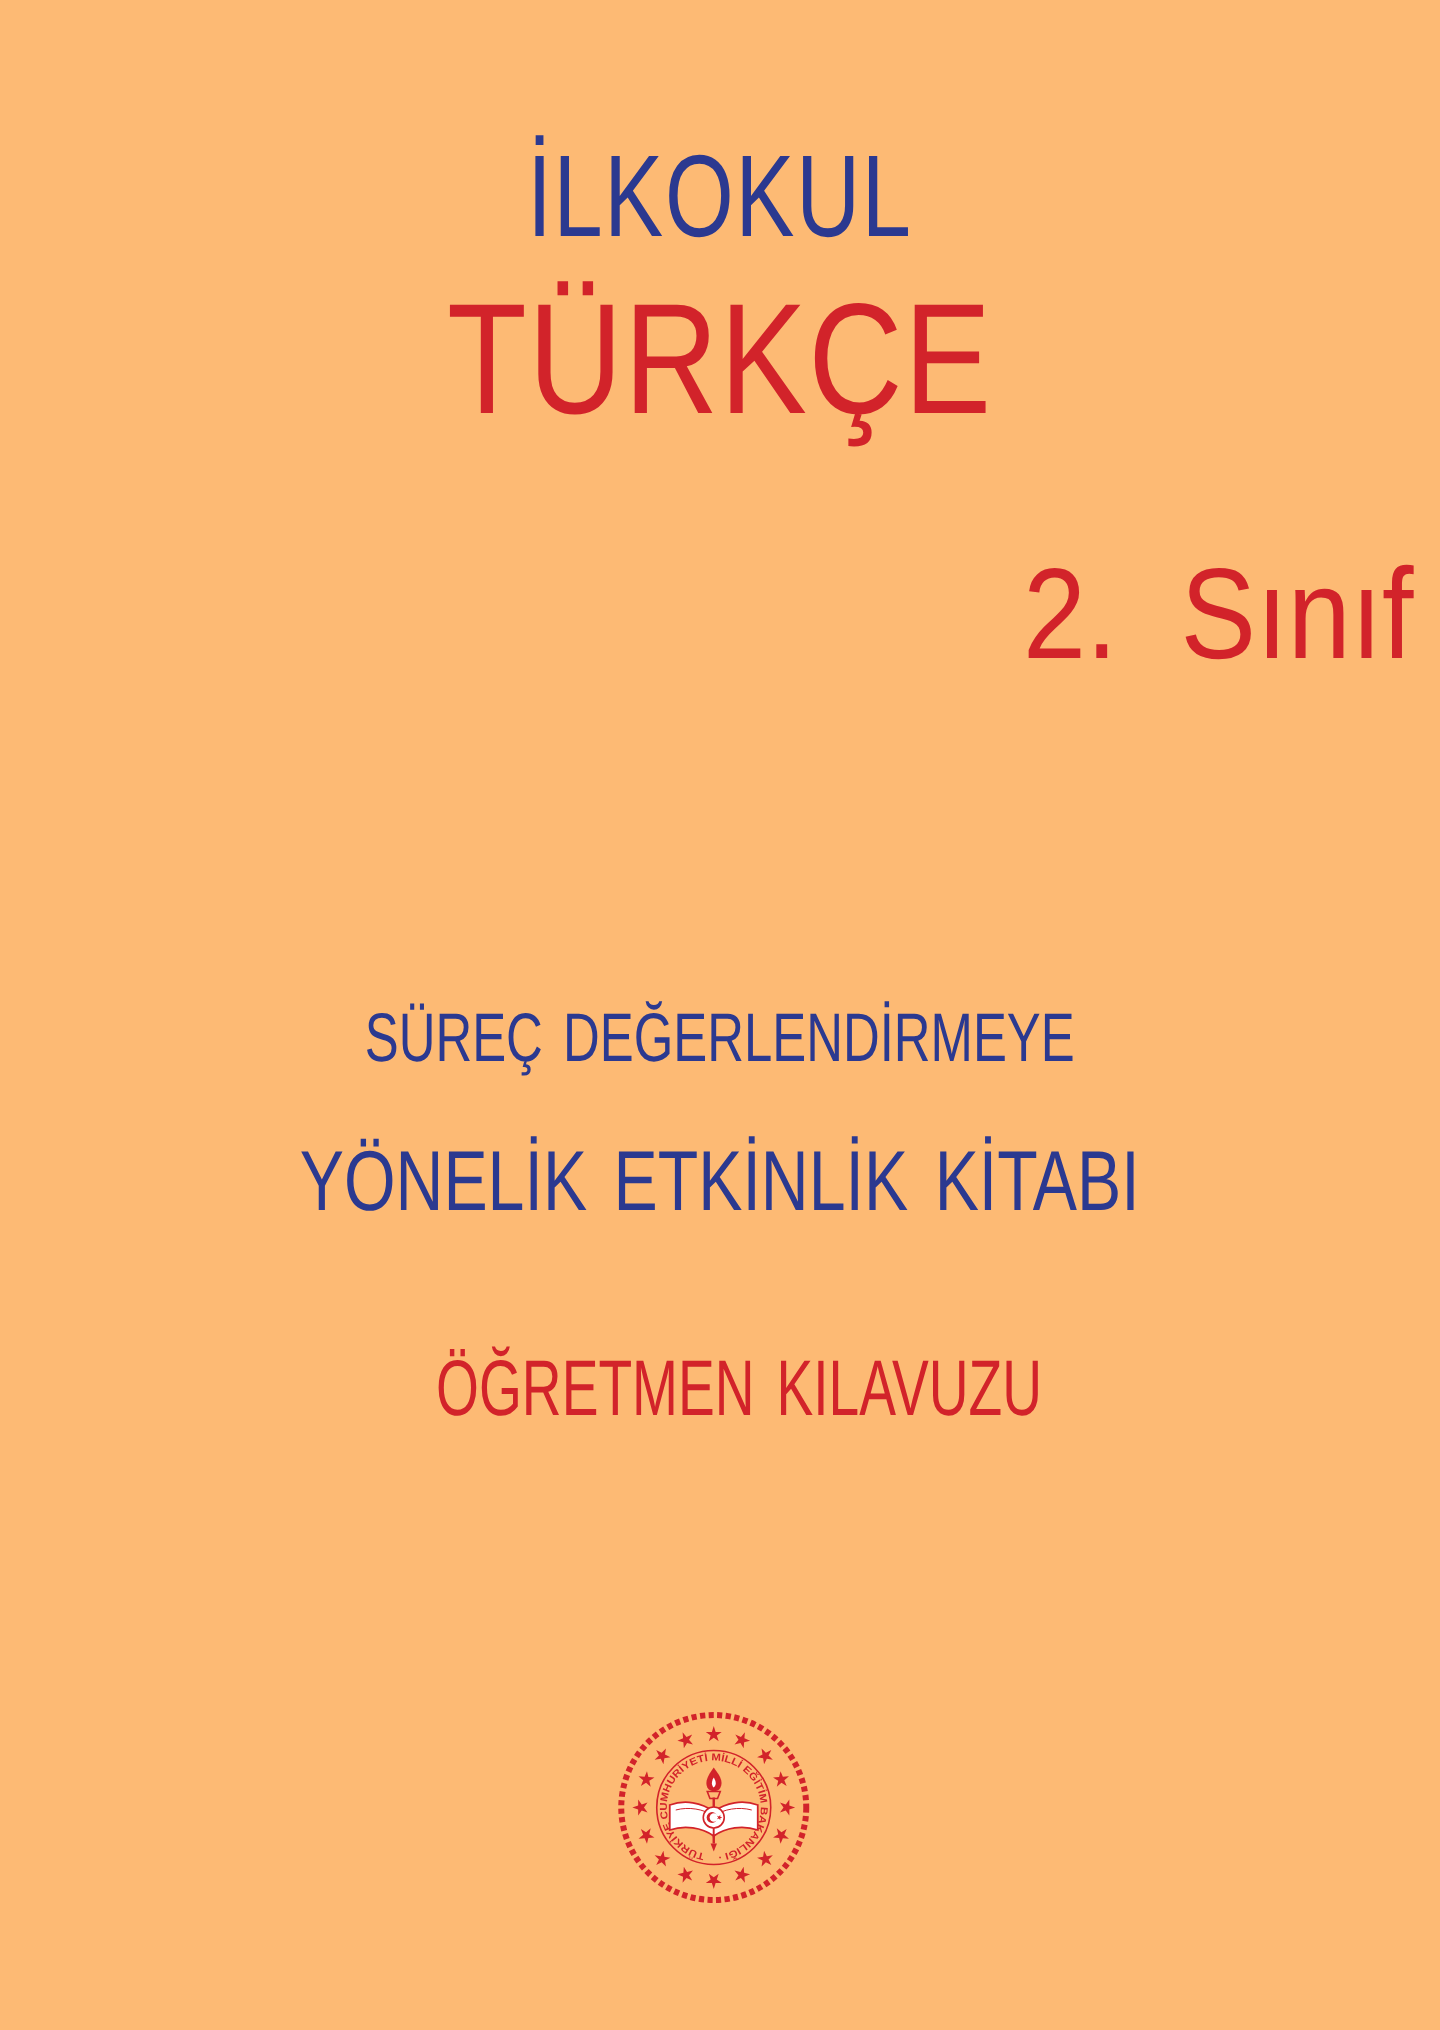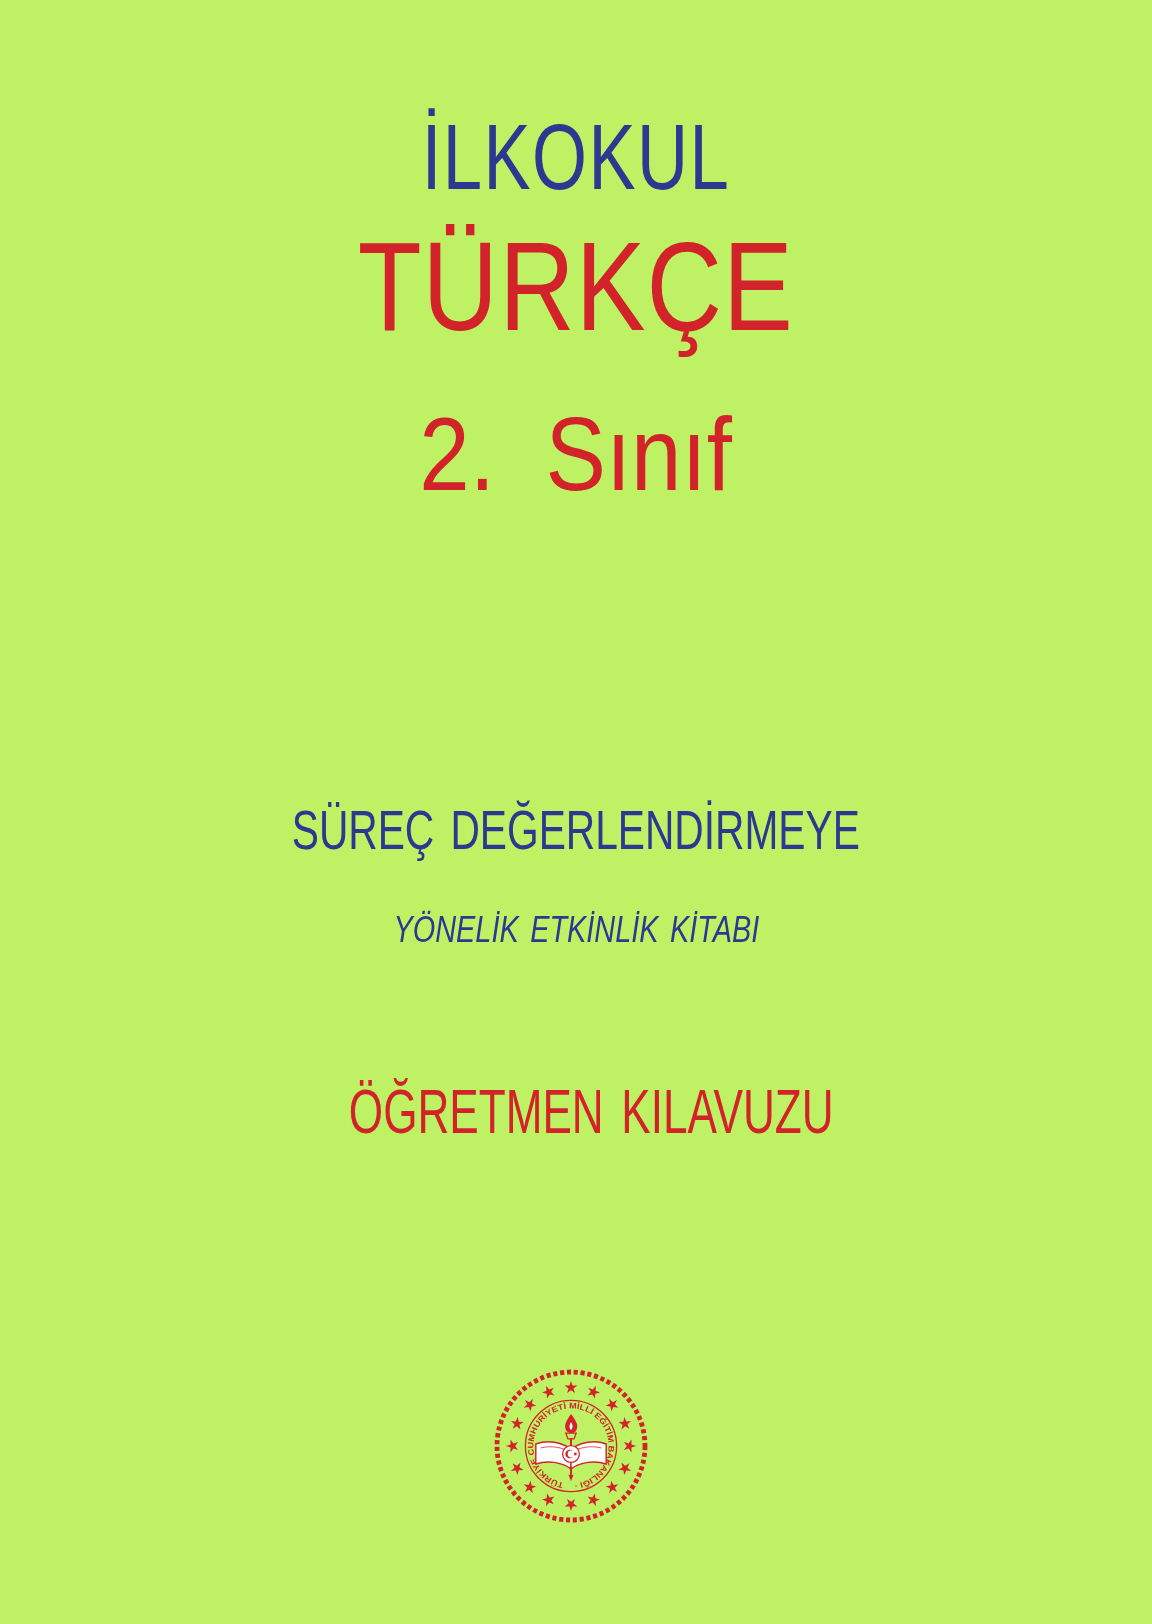--- a/index.html
+++ b/index.html
@@ -1,43 +1,43 @@
 <!DOCTYPE html>
 <html><head>
 <meta charset="utf-8">
 <style>
   html,body{margin:0;padding:0;background:#fff;}
   .page{
     position:relative;
     width:1152px;height:1624px;
-    background:#bef264;
+    background:#fdba74;
     overflow:hidden;
     font-family:"Liberation Sans", sans-serif;
   }
   .line{
     position:absolute;left:0;width:100%;
     text-align:center;line-height:1;white-space:nowrap;
   }
   .line .tx{display:inline-block;}
   .blue{color:#2B3990;}
   .red{color:#D2232A;}
 
   .school-level{top:111px;font-size:93px;letter-spacing:.02em;}
   .school-level .tx{transform:scaleX(.76);}
 
   .subject{top:224px;font-size:126px;letter-spacing:.01em;}
   .subject .tx{transform:scaleX(.83);}
 
-  .grade{top:403px;font-size:103px;word-spacing:.28em;}
+  .grade{top:439px;font-size:103px;word-spacing:.28em;text-align:right;}
   .grade .tx{transform:scaleX(.88);}
 
   .sub1{top:803px;font-size:55px;word-spacing:.12em;}
   .sub1 .tx{transform:scaleX(.74);}
 
-  .sub2{top:911px;font-size:37px;word-spacing:.12em;font-style:italic;}
+  .sub2{top:911px;font-size:68px;word-spacing:.12em;}
   .sub2 .tx{transform:scaleX(.78);}
 
   .sub3{top:1080px;font-size:63px;word-spacing:.12em;padding-left:15px;}
   .sub3 .tx{transform:scaleX(.70);}
 
   .meb-logo{
     position:absolute;left:491px;top:1366px;
     width:160px;height:160px;
   }
   .meb-logo svg{display:block;width:100%;height:100%;}

